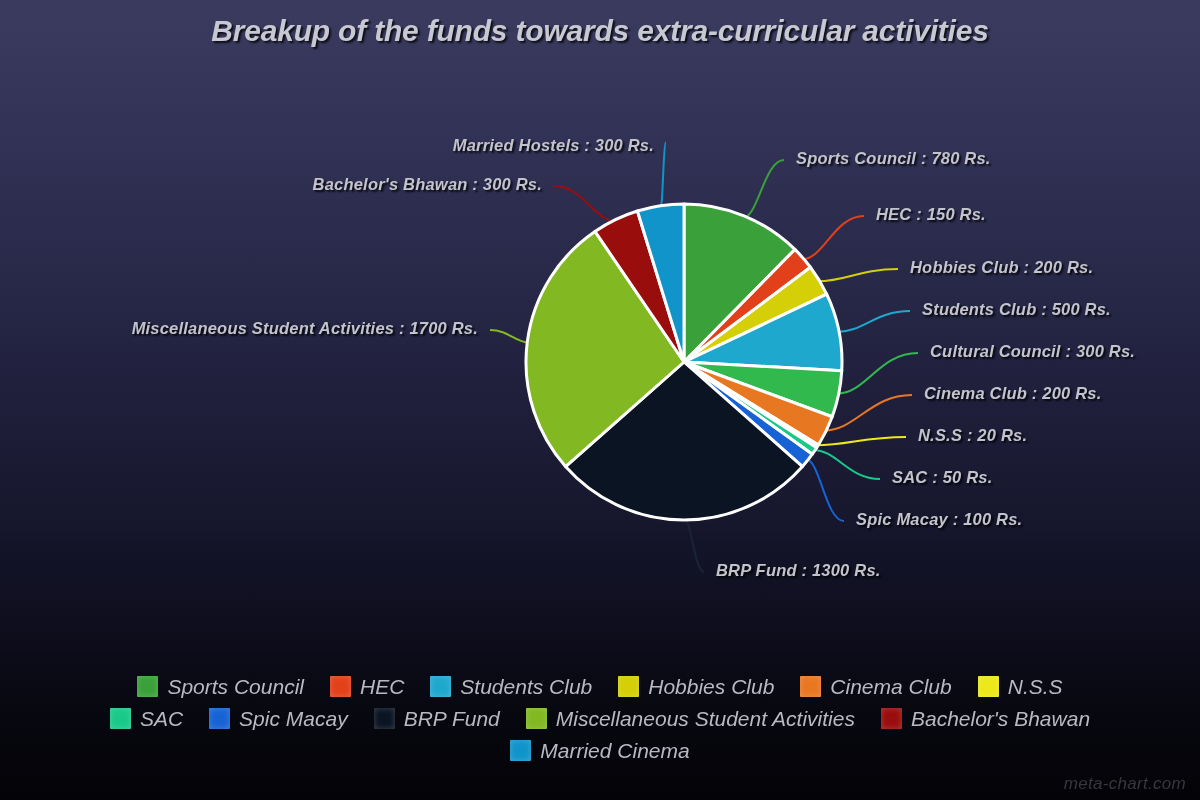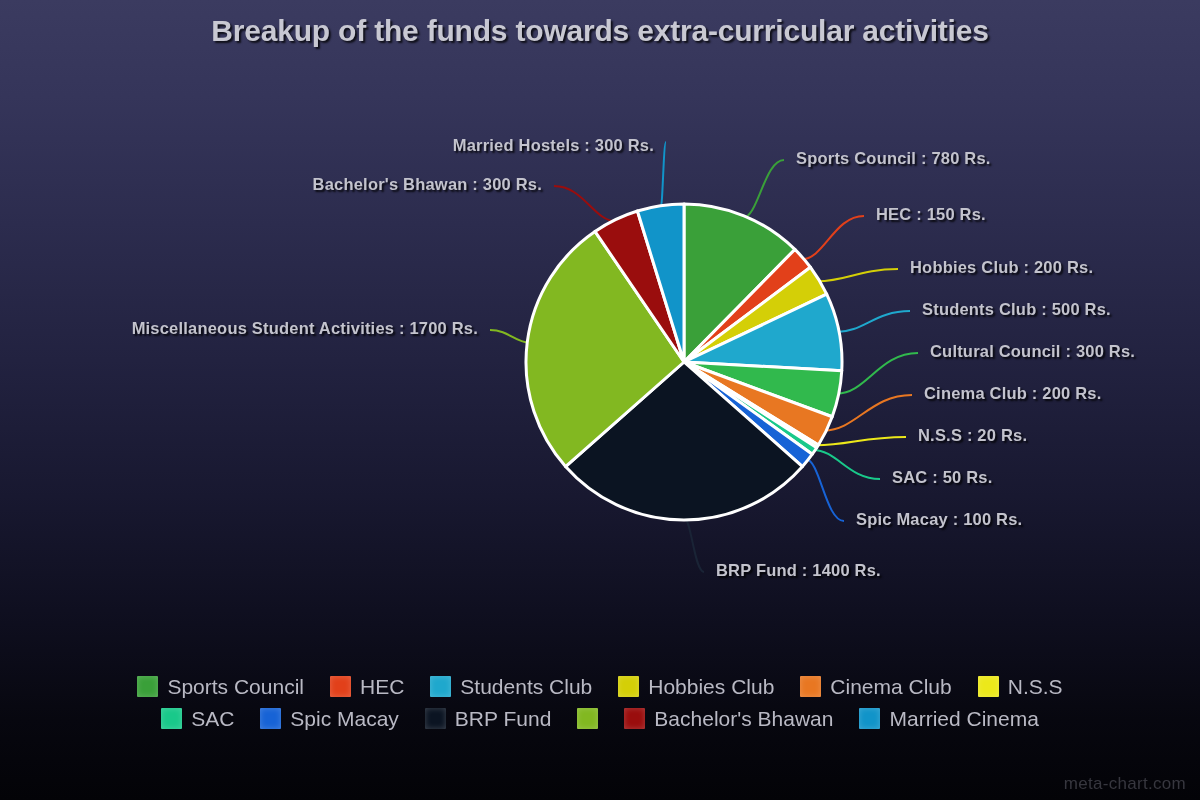--- a/index.html
+++ b/index.html
@@ -15,20 +15,21 @@
     background: linear-gradient(to bottom,
         #3b3b60 0%,
         #35355a 12%,
         #2c2c4e 28%,
         #222240 45%,
         #181830 62%,
         #0e0e1e 78%,
         #07070f 90%,
         #030307 100%);
     font-family: "Liberation Sans", sans-serif;
+    font-style: italic;
     -webkit-font-smoothing: antialiased;
   }
 
   
   #chart-title {
     position: absolute;
     left: 0;
     top: 14px;
     width: 1200px;
     text-align: center;
@@ -151,21 +152,21 @@
   <div id="callout-layer">
       <div class="callout right" style="top: 149px; left: 796px;">Sports Council : 780 Rs.</div>
       <div class="callout right" style="top: 205px; left: 876px;">HEC : 150 Rs.</div>
       <div class="callout right" style="top: 258px; left: 910px;">Hobbies Club : 200 Rs.</div>
       <div class="callout right" style="top: 300px; left: 922px;">Students Club : 500 Rs.</div>
       <div class="callout right" style="top: 342px; left: 930px;">Cultural Council : 300 Rs.</div>
       <div class="callout right" style="top: 384px; left: 924px;">Cinema Club : 200 Rs.</div>
       <div class="callout right" style="top: 426px; left: 918px;">N.S.S : 20 Rs.</div>
       <div class="callout right" style="top: 468px; left: 892px;">SAC : 50 Rs.</div>
       <div class="callout right" style="top: 510px; left: 856px;">Spic Macay : 100 Rs.</div>
-      <div class="callout right" style="top: 561px; left: 716px;">BRP Fund : 1400 Rs.</div>
+      <div class="callout right" style="top: 561px; left: 716px;">BRP Fund : 1300 Rs.</div>
       <div class="callout left" style="top: 319px; right: 722px;">Miscellaneous Student Activities : 1700 Rs.</div>
       <div class="callout left" style="top: 175px; right: 658px;">Bachelor's Bhawan : 300 Rs.</div>
       <div class="callout left" style="top: 136px; right: 546px;">Married Hostels : 300 Rs.</div>
     </div>
 
   <div id="legend">
       <div class="legend-item">
         <span class="legend-swatch" style="background: rgb(58, 160, 57);"></span>
         <span class="legend-label">Sports Council</span>
       </div>
@@ -196,20 +197,21 @@
       <div class="legend-item">
         <span class="legend-swatch" style="background: rgb(23, 99, 214);"></span>
         <span class="legend-label">Spic Macay</span>
       </div>
       <div class="legend-item">
         <span class="legend-swatch" style="background: rgb(11, 20, 34);"></span>
         <span class="legend-label">BRP Fund</span>
       </div>
       <div class="legend-item">
         <span class="legend-swatch" style="background: rgb(130, 184, 33);"></span>
+        <span class="legend-label">Miscellaneous Student Activities</span>
       </div>
       <div class="legend-item">
         <span class="legend-swatch" style="background: rgb(154, 13, 13);"></span>
         <span class="legend-label">Bachelor's Bhawan</span>
       </div>
       <div class="legend-item">
         <span class="legend-swatch" style="background: rgb(17, 148, 201);"></span>
         <span class="legend-label">Married Cinema</span>
       </div>
     </div>

